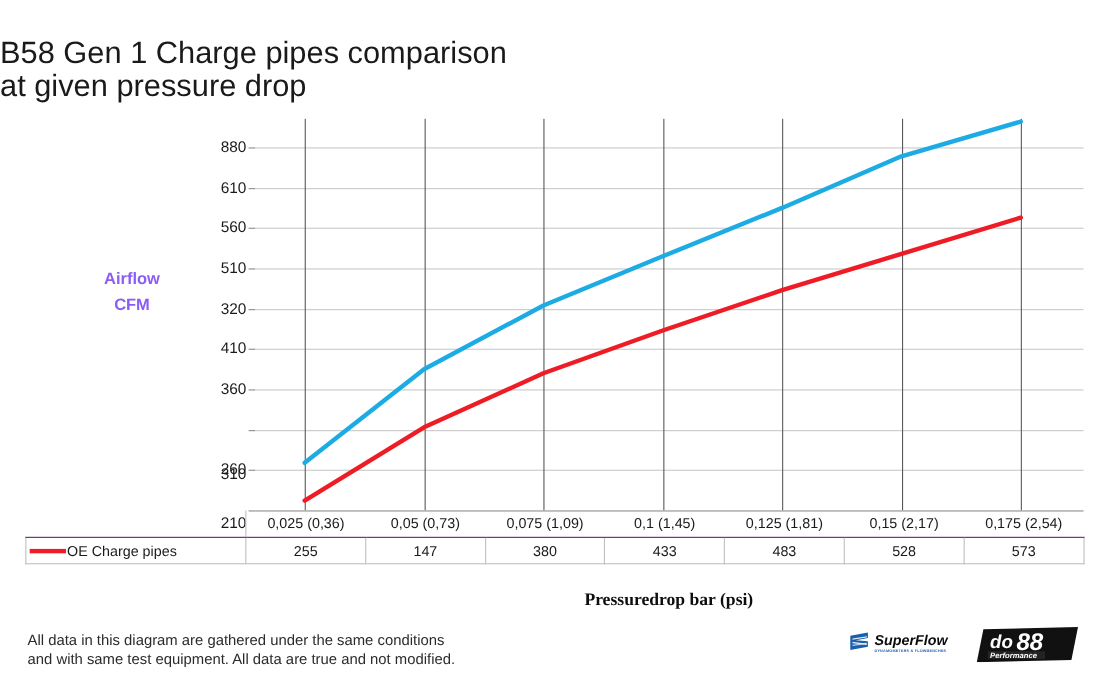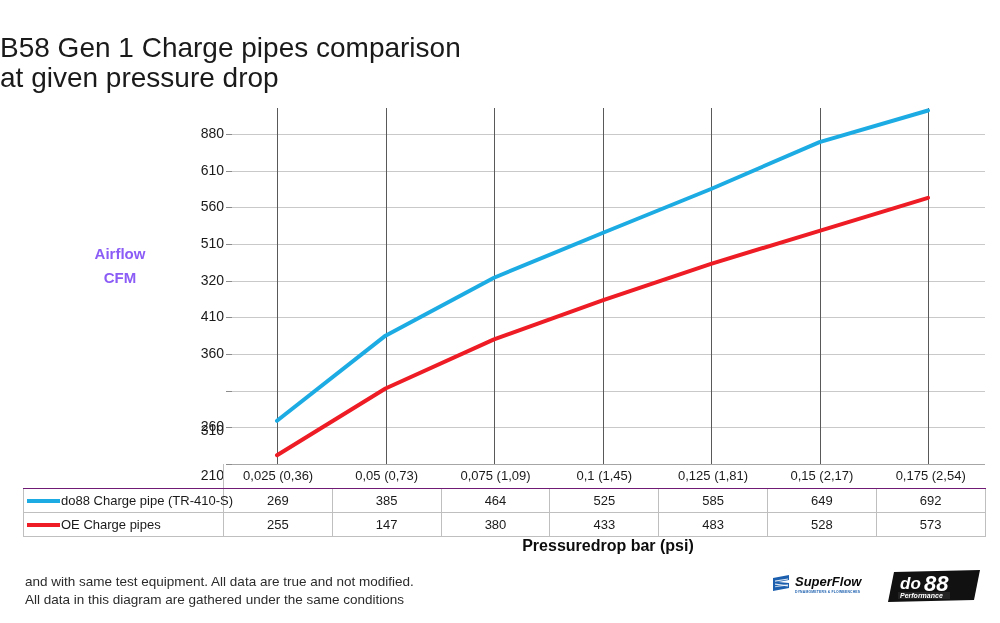--- a/index.html
+++ b/index.html
@@ -45,20 +45,21 @@
   #y-axis-title .line { display: block; }
 
   #x-axis-title {
     position: absolute;
     left: 230px; top: 537px;
     width: 756px;
     text-align: center;
     font-size: 16px;
     font-weight: bold;
     color: #0d0d0d;
+    font-family: Liberation Serif, serif;
   }
 
   
   #plot {
     position: absolute;
     left: 232px;
     top: 108px;
     width: 753px;
     height: 356px;
   }
@@ -277,45 +278,35 @@
           <td class="label-cell"></td>
           <td>0,025 (0,36)</td>
           <td>0,05 (0,73)</td>
           <td>0,075 (1,09)</td>
           <td>0,1 (1,45)</td>
           <td>0,125 (1,81)</td>
           <td>0,15 (2,17)</td>
           <td>0,175 (2,54)</td>
         </tr>
         <tr>
-          <td class="label-cell"><span class="legend-swatch" style="background: rgb(28, 172, 227);"></span><span class="legend-text">do88 Charge pipe (TR-410-S)</span></td>
-          <td>269</td>
-          <td>385</td>
-          <td>464</td>
-          <td>525</td>
-          <td>585</td>
-          <td>649</td>
-          <td>692</td>
-        </tr>
-        <tr>
           <td class="label-cell"><span class="legend-swatch" style="background: rgb(238, 28, 37);"></span><span class="legend-text">OE Charge pipes</span></td>
           <td>255</td>
           <td>147</td>
           <td>380</td>
           <td>433</td>
           <td>483</td>
           <td>528</td>
           <td>573</td>
         </tr>
       </tbody>
   </table>
 
   <div id="footer-note">
+    <span class="line">All data in this diagram are gathered under the same conditions</span>
     <span class="line">and with same test equipment. All data are true and not modified.</span>
-    <span class="line">All data in this diagram are gathered under the same conditions</span>
   </div>
 
   <svg id="logo-superflow" viewBox="0 0 104 28">
     <g>
       <path d="M2 6 L18 3 L18 8 L7 10 L18 11 L18 16 L2 19 Z" fill="#1B5FAE"></path>
       <path d="M4 8.5 L17 6.4 L17 7.6 L4 9.7 Z" fill="#ffffff" opacity="0.85"></path>
       <path d="M4 11.5 L17 13.2 L17 14.4 L4 12.7 Z" fill="#ffffff" opacity="0.85"></path>
       <path d="M4 14.2 L17 12.3 L17 13.4 L4 15.3 Z" fill="#ffffff" opacity="0.7"></path>
     </g>
     <text id="superflow-wordmark" x="24" y="14" font-family="Liberation Sans, sans-serif" font-size="13" font-weight="bold" font-style="italic" fill="#0b0b0b">SuperFlow</text>

